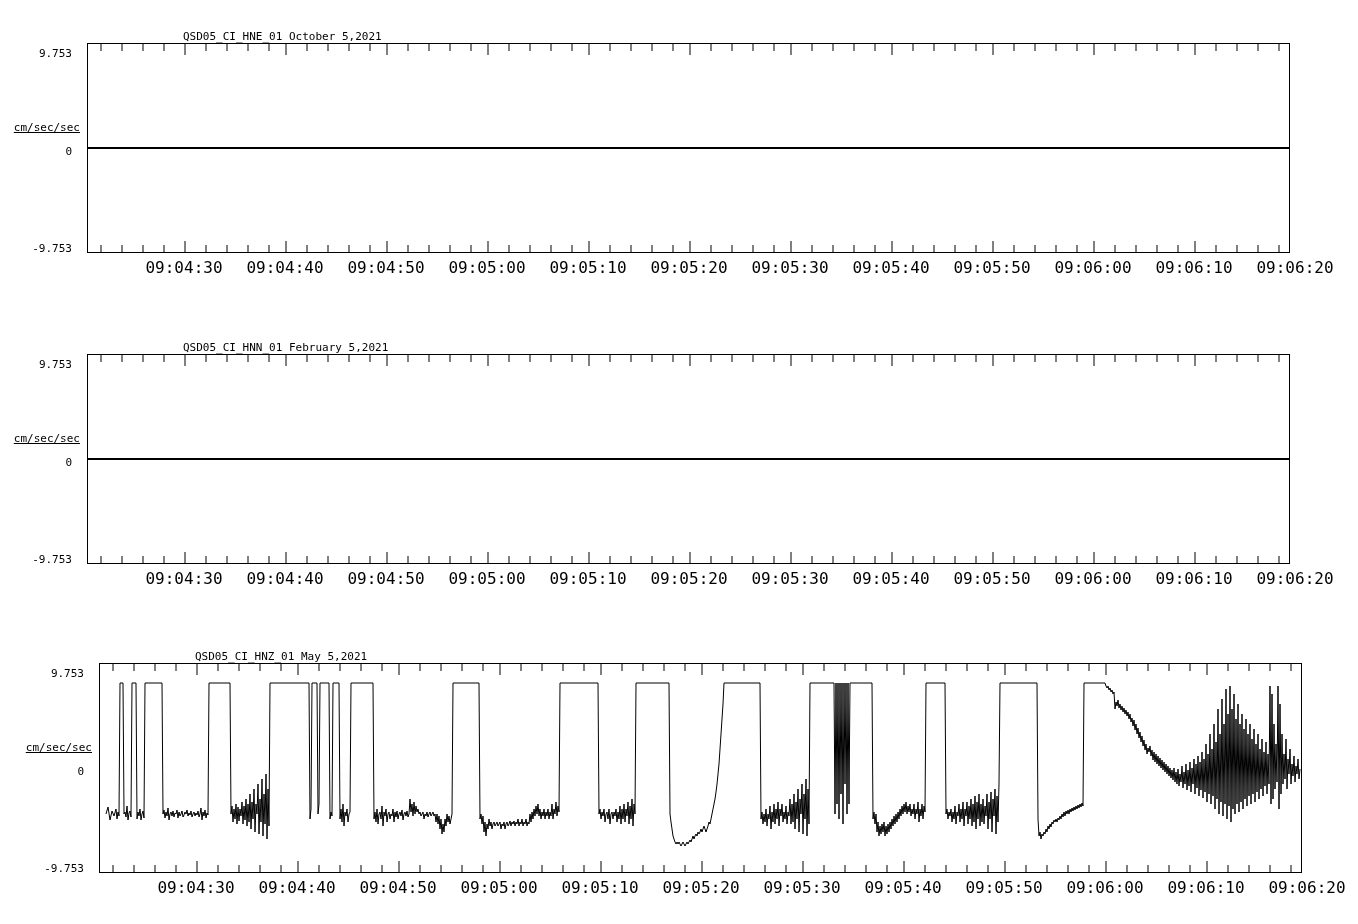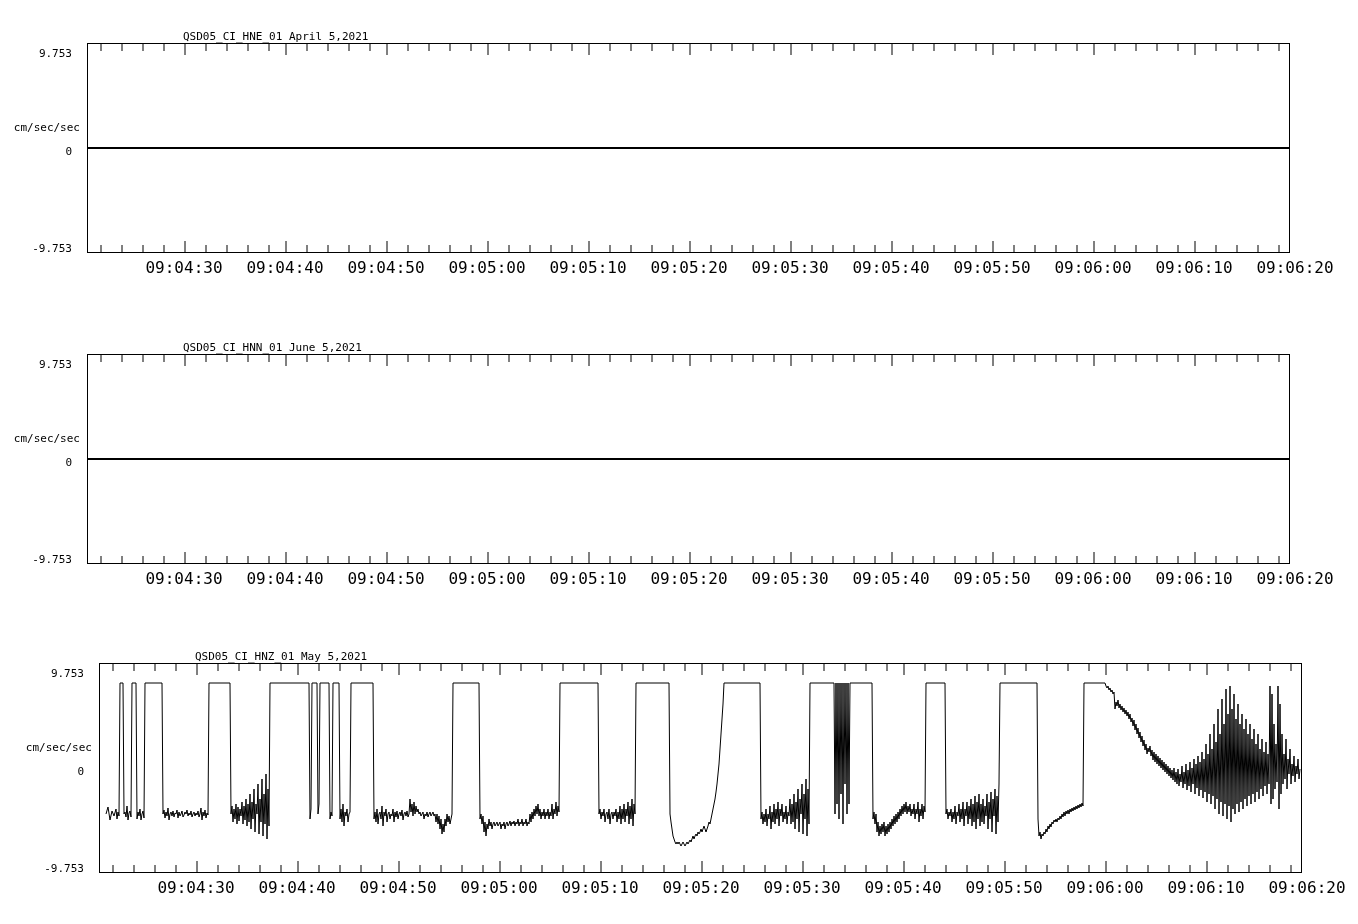--- a/index.html
+++ b/index.html
@@ -36,20 +36,21 @@
     font-size: 11px;
     font-family: "DejaVu Sans Mono", monospace;
     letter-spacing: 0px;
     white-space: nowrap;
   }
   .ylabel {
     position: absolute;
     font-size: 11px;
     white-space: nowrap;
     text-align: right;
+    text-decoration: underline;
   }
   .ytick {
     position: absolute;
     font-size: 11px;
     white-space: nowrap;
     text-align: right;
   }
   .xtick {
     position: absolute;
     font-size: 16px;
@@ -59,21 +60,21 @@
   svg {
     display: block;
   }
 </style>
 </head>
 <body>
 
 <div class="page">
 
   <div class="panel" style="top:0px;height:300px;">
-    <div class="panel-title" style="left:183px; top:30px;">QSD05_CI_HNE_01  April 5,2021</div>
+    <div class="panel-title" style="left:183px; top:30px;">QSD05_CI_HNE_01  October 5,2021</div>
 
     <div class="ytick" style="left:0px; top:47px; width:72px;">9.753</div>
     <div class="ylabel" style="left:0px; top:121px; width:80px;">cm/sec/sec</div>
     <div class="ytick" style="left:0px; top:145px; width:72px;">0</div>
     <div class="ytick" style="left:0px; top:242px; width:72px;">-9.753</div>
 
     <div class="plot-frame" style="left:87px; top:43px; width:1203px; height:210px;">
       <svg width="1201" height="208" viewBox="0 0 1201 208">
 
         <g stroke="#000" stroke-width="1">
@@ -212,21 +213,21 @@
     <div class="xtick" style="left:649px; top:258px; width:80px;">09:05:20</div>
     <div class="xtick" style="left:750px; top:258px; width:80px;">09:05:30</div>
     <div class="xtick" style="left:851px; top:258px; width:80px;">09:05:40</div>
     <div class="xtick" style="left:952px; top:258px; width:80px;">09:05:50</div>
     <div class="xtick" style="left:1053px; top:258px; width:80px;">09:06:00</div>
     <div class="xtick" style="left:1154px; top:258px; width:80px;">09:06:10</div>
     <div class="xtick" style="left:1255px; top:258px; width:80px;">09:06:20</div>
   </div>
 
   <div class="panel" style="top:305px;height:300px;">
-    <div class="panel-title" style="left:183px; top:36px;">QSD05_CI_HNN_01  June 5,2021</div>
+    <div class="panel-title" style="left:183px; top:36px;">QSD05_CI_HNN_01  February 5,2021</div>
 
     <div class="ytick" style="left:0px; top:53px; width:72px;">9.753</div>
     <div class="ylabel" style="left:0px; top:127px; width:80px;">cm/sec/sec</div>
     <div class="ytick" style="left:0px; top:151px; width:72px;">0</div>
     <div class="ytick" style="left:0px; top:248px; width:72px;">-9.753</div>
 
     <div class="plot-frame" style="left:87px; top:49px; width:1203px; height:210px;">
       <svg width="1201" height="208" viewBox="0 0 1201 208">
         <g stroke="#000" stroke-width="1">
           <line x1="13" y1="0" x2="13" y2="7"></line>

